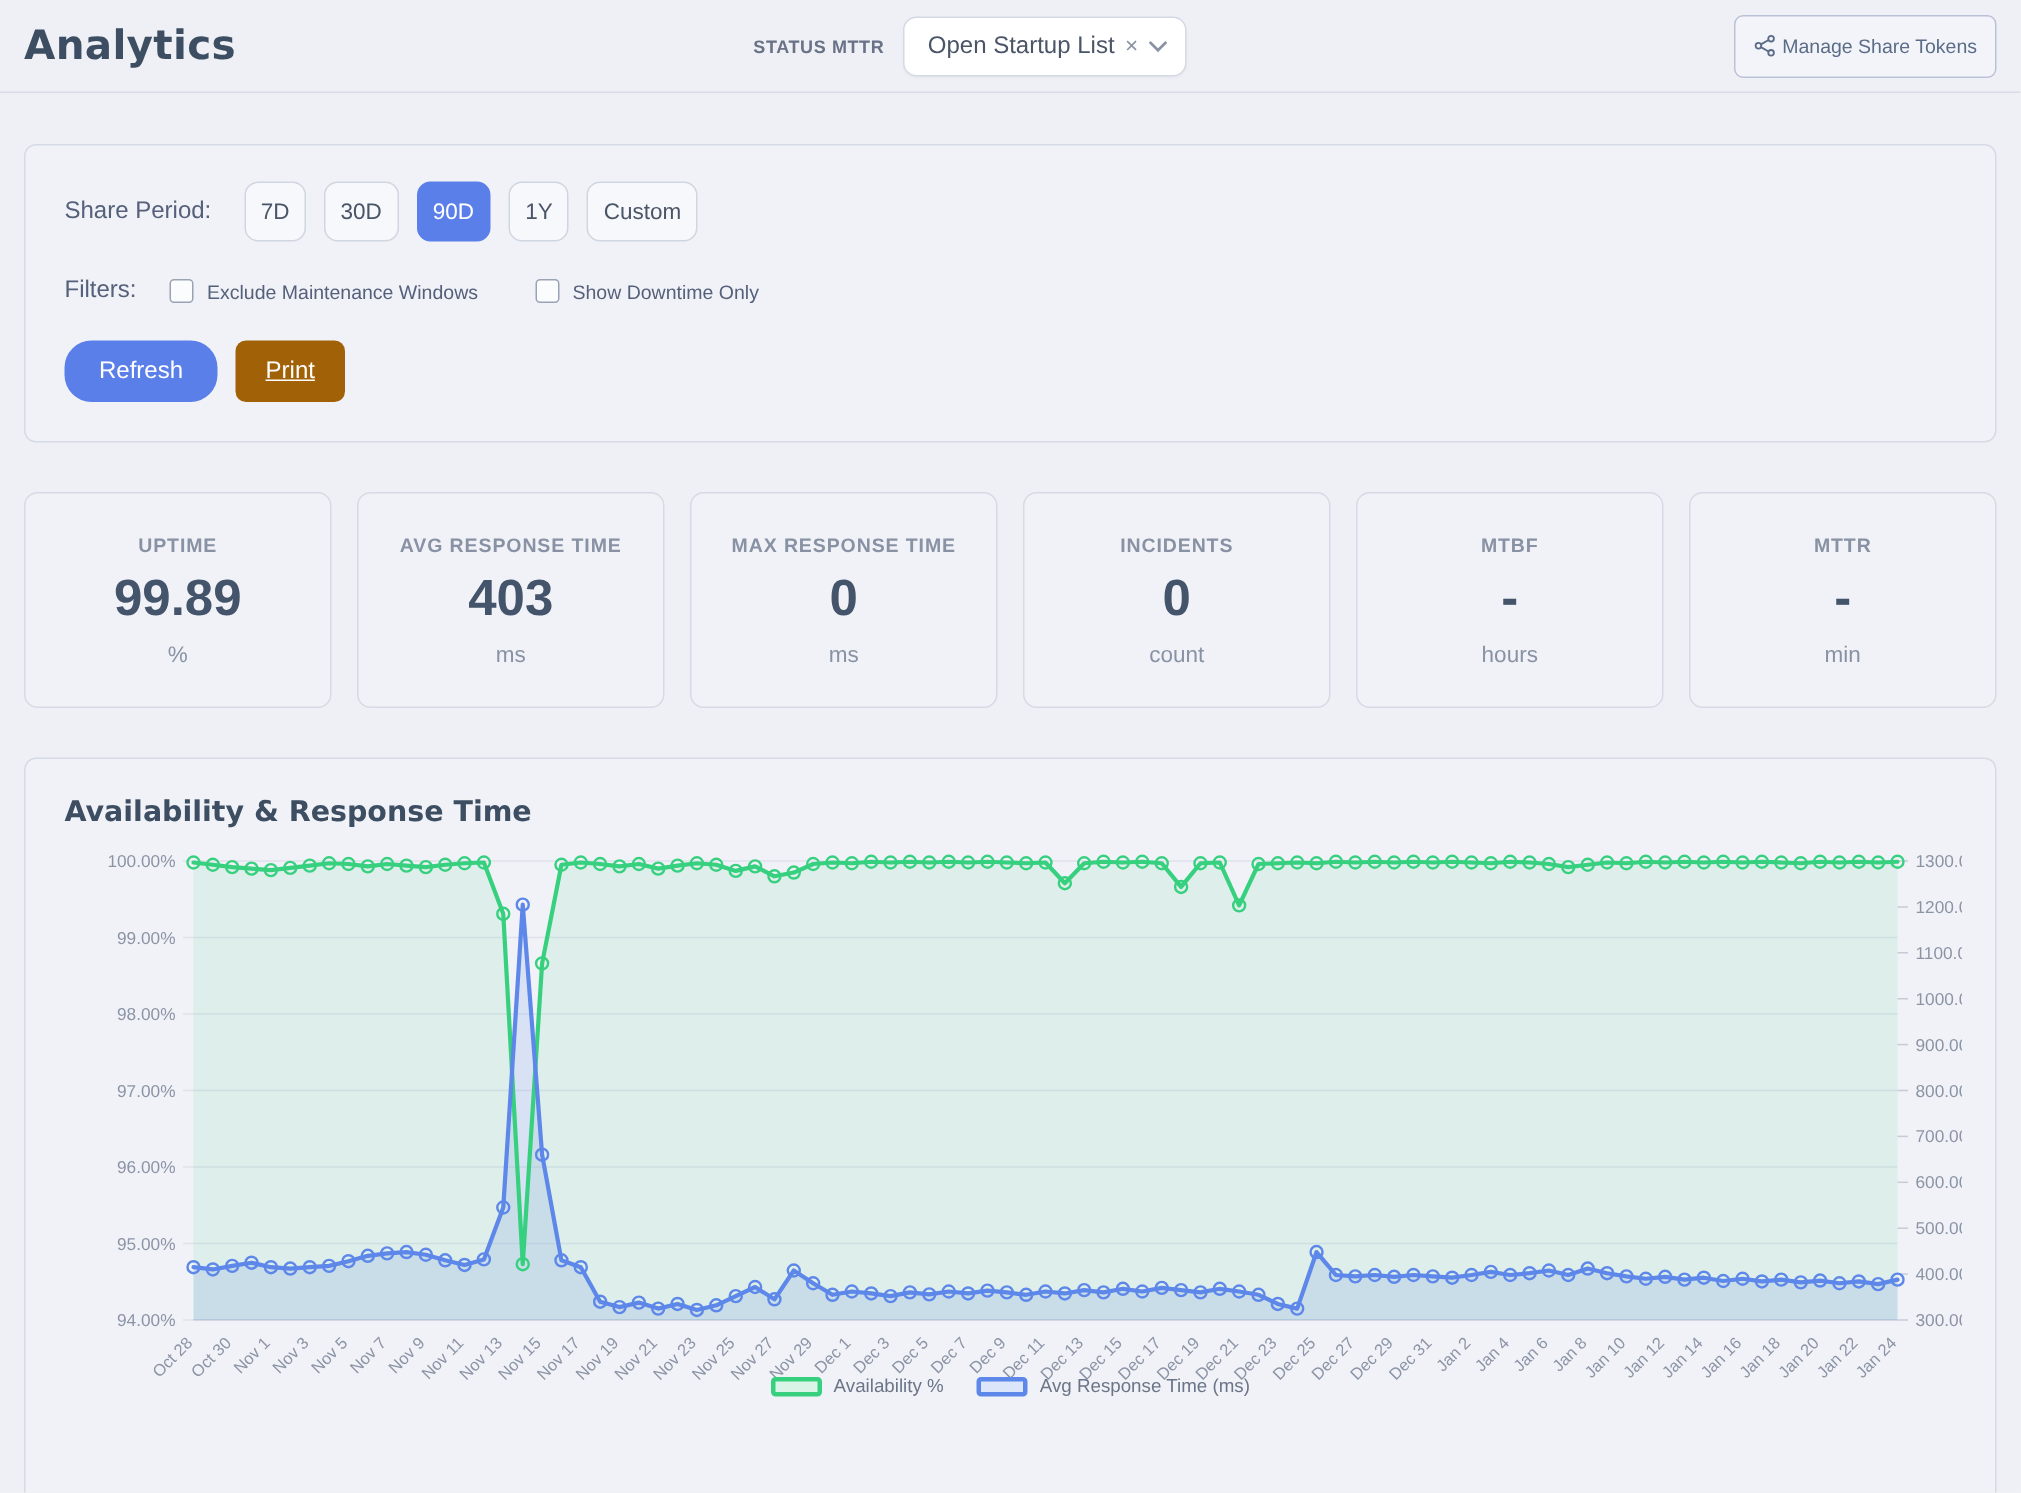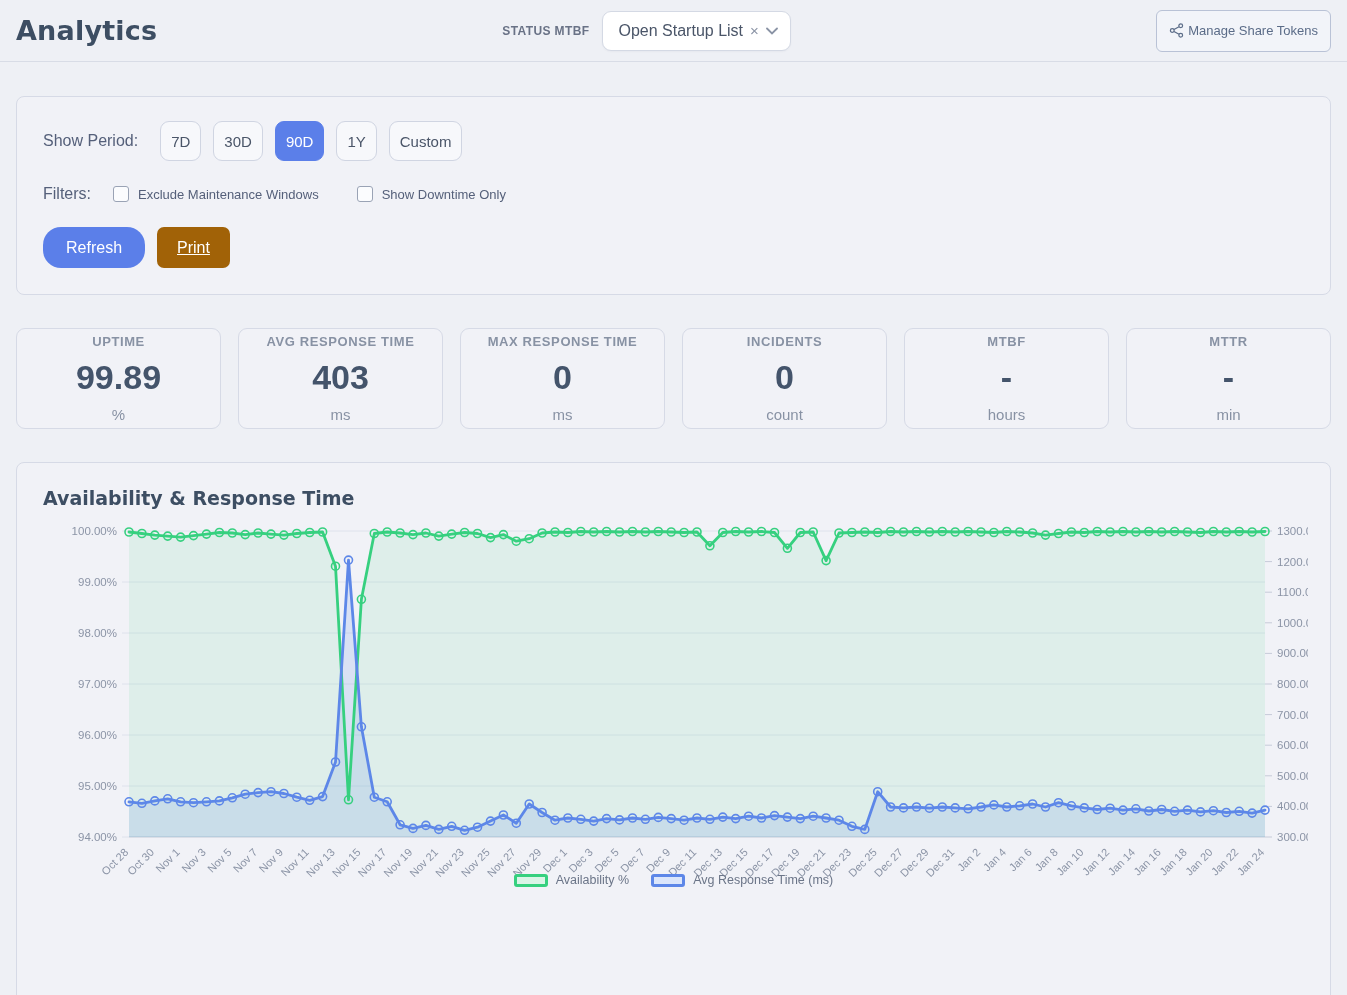--- a/index.html
+++ b/index.html
@@ -63,21 +63,21 @@
   .btn { border:none; border-radius:7px; height:41px; font-size:16px; color:#fff; cursor:pointer; font-family:inherit; }
   .btn-refresh { background:#5b7fe9; padding:0 23px;border-radius:18px; }
   .btn-print { background:#a16207; padding:0 20px;text-decoration:underline; }
   
   .stats-row {
     display:grid; grid-template-columns:repeat(6,1fr); gap:17px;
     margin:33px 16px 0 16px;
   }
   .stat-card {
     border:1px solid #d6dae6; border-radius:9px; background:#f1f2f7;
-    height:101px; display:flex; flex-direction:column; align-items:center; justify-content:center;
+    height:144px; display:flex; flex-direction:column; align-items:center; justify-content:center;
     gap:9px; text-align:center;
   }
   .stat-label { font-size:13px; font-weight:700; color:#8892a4; letter-spacing:0.6px; }
   .stat-value { font-size:34px; font-weight:700; color:#44546b; }
   .stat-unit  { font-size:15px; color:#8892a4; }
   
   .chart-panel { margin-top:33px; padding:24px 26px 30px 26px; height:620px; }
   .chart-title {
     font-family:"DejaVu Sans", sans-serif;
     font-weight:700; font-size:19px; color:#3d4e63; margin-bottom:6px;
@@ -90,21 +90,21 @@
   .legend-swatch.green { border:3px solid #36d07f; background:#daf4e7; }
   .legend-swatch.blue  { border:3px solid #5d87e8; background:#dbe6fb; }
   .legend-label { font-size:12.5px; color:#6b7588; }
 </style>
 </head>
 <body>
 
 <div class="header">
   <div class="logo">Analytics</div>
   <div class="header-center">
-    <span class="status-label">STATUS MTBF</span>
+    <span class="status-label">STATUS MTTR</span>
     <div class="status-select">
       <span class="value">Open Startup List</span>
       <span class="clear-x">×</span>
       <svg class="chev" viewBox="0 0 12 8">
           <path d="M1 1.5 L6 6.5 L11 1.5" fill="none" stroke="#8a93a5" stroke-width="1.8" stroke-linecap="round"></path>
         </svg>
     </div>
   </div>
   <div class="header-right">
     <button class="manage-btn">
@@ -114,21 +114,21 @@
         <circle cx="12.5" cy="13" r="2" fill="none" stroke="#5b6c88" stroke-width="1.3"></circle>
         <path d="M5.3 7 L10.7 3.9 M5.3 9 L10.7 12.1" stroke="#5b6c88" stroke-width="1.3" fill="none"></path>
       </svg>
       <span>Manage Share Tokens</span>
     </button>
   </div>
 </div>
 
 <div class="panel filter-panel">
   <div class="row">
-    <span class="tp-label">Show Period:</span>
+    <span class="tp-label">Share Period:</span>
     <button class="tp-btn">7D</button>
     <button class="tp-btn">30D</button>
     <button class="tp-btn active">90D</button>
     <button class="tp-btn">1Y</button>
     <button class="tp-btn">Custom</button>
   </div>
   <div class="row filters-row">
     <span class="f-label">Filters:</span>
     <label class="chk-wrap">
       <input type="checkbox" class="chk" style="">

